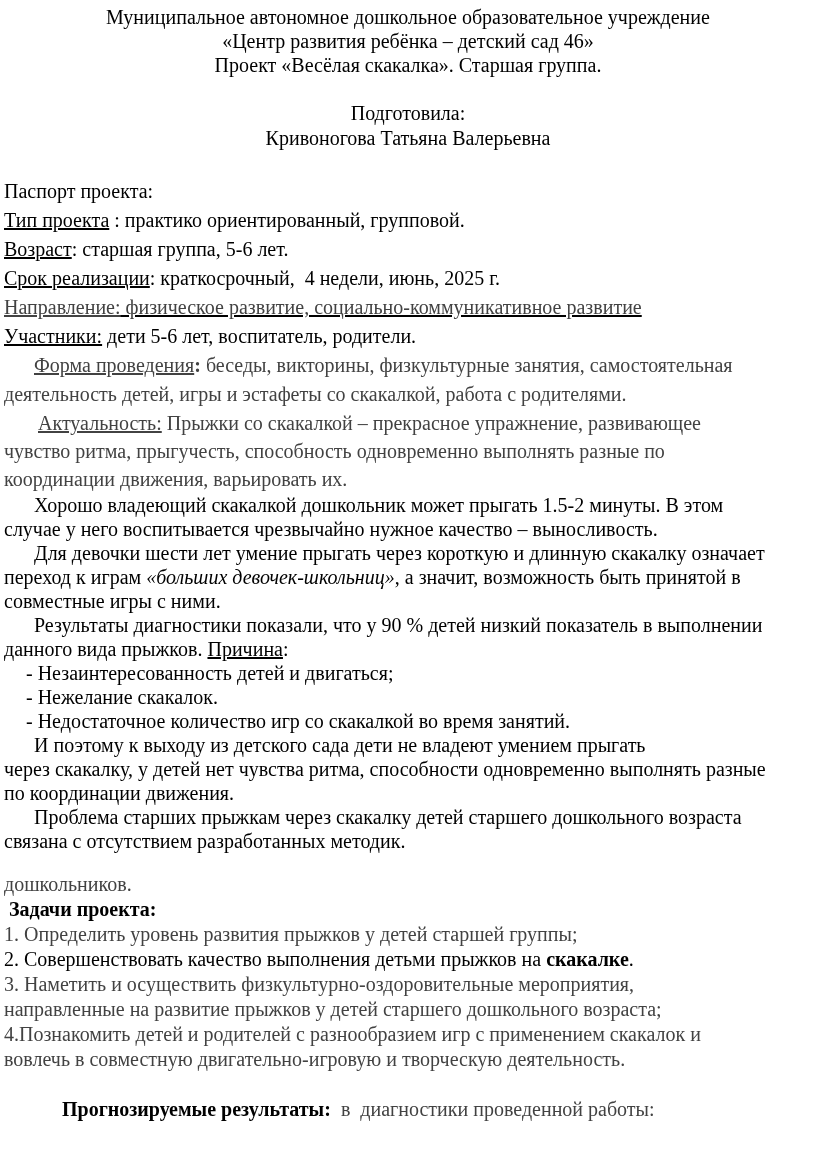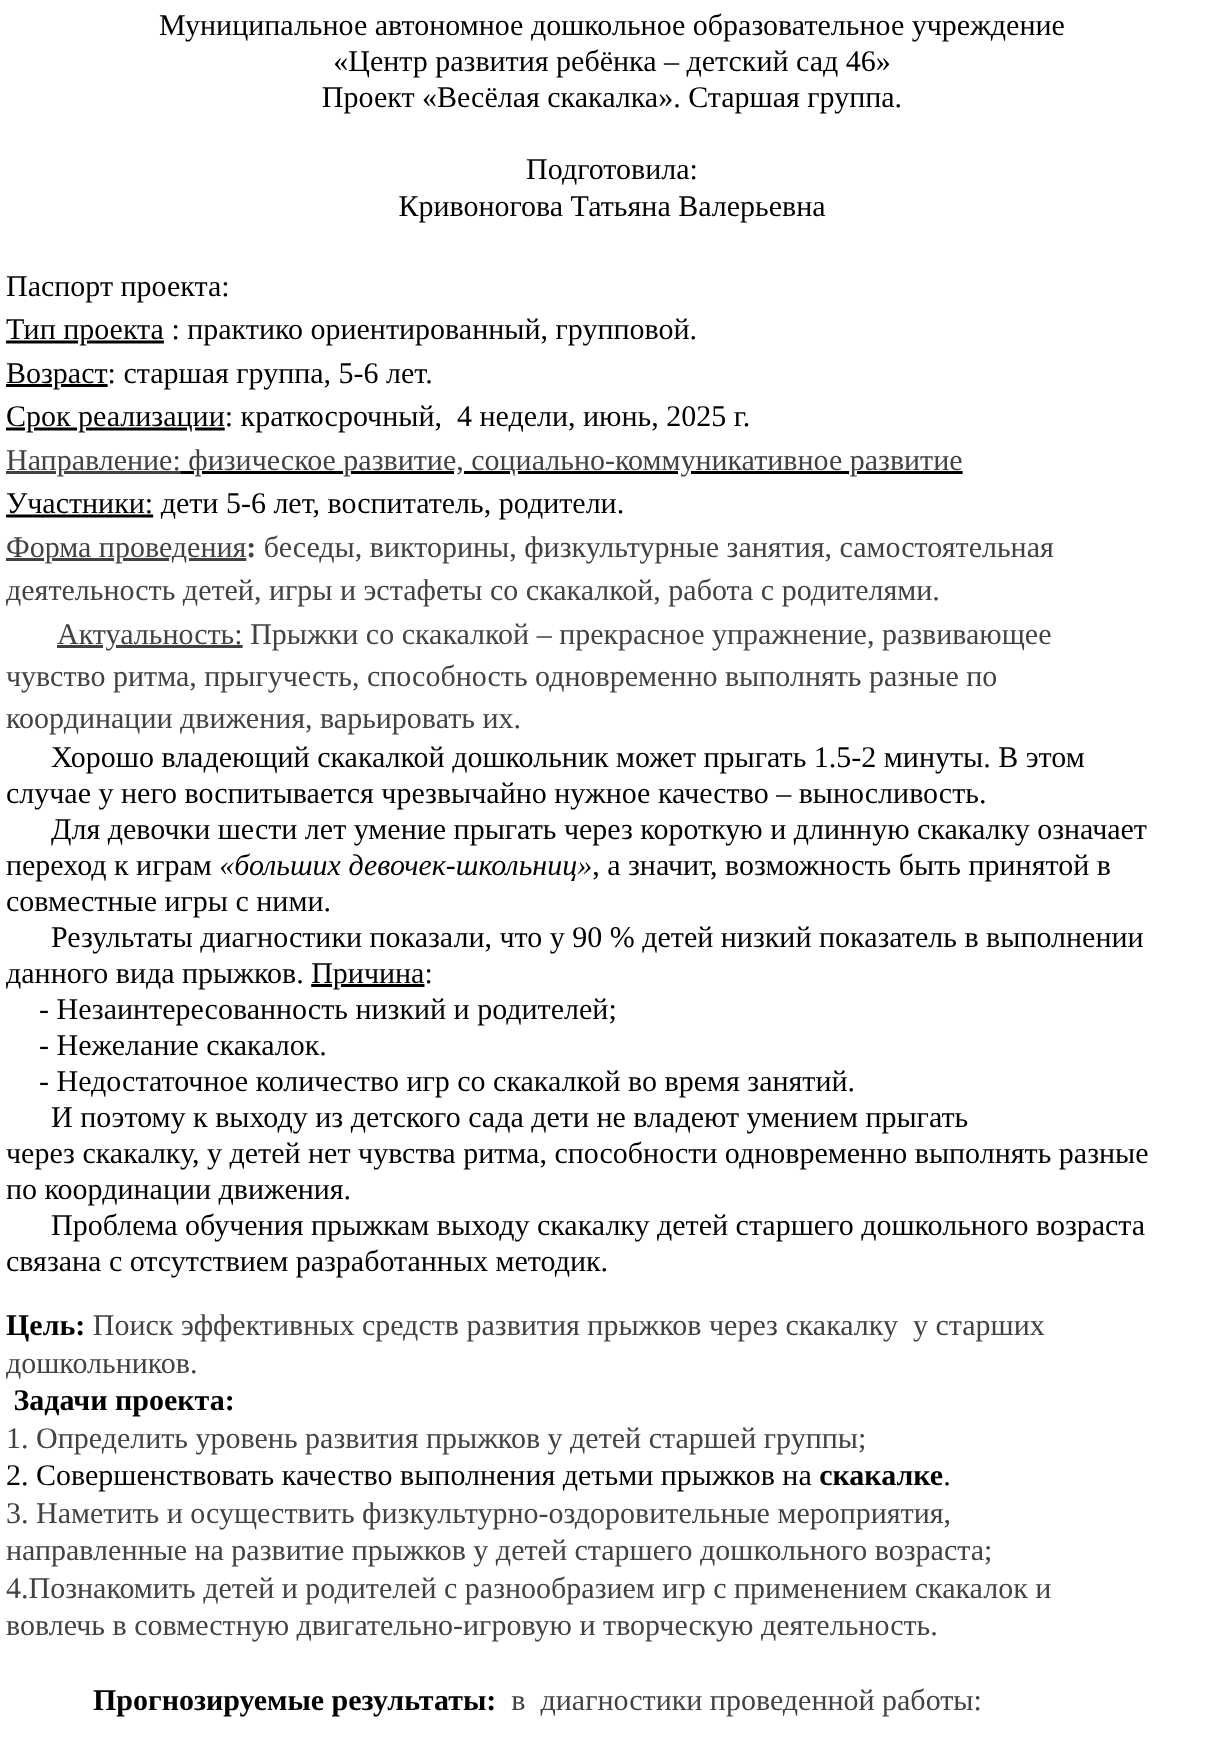--- a/index.html
+++ b/index.html
@@ -52,21 +52,21 @@
     <div class="para">
       <div class="line" style="line-height: 29px;"><span class="seg u">Срок реализации</span><span class="seg">: краткосрочный,  4 недели, июнь, 2025 г.</span></div>
     </div>
     <div class="para">
       <div class="line" style="line-height: 29px; text-decoration: underline;"><span class="seg u g">Направление:</span><span class="seg g"> физическое развитие, социально-коммуникативное развитие</span></div>
     </div>
     <div class="para">
       <div class="line" style="line-height: 29px;"><span class="seg u">Участники:</span><span class="seg"> дети 5-6 лет, воспитатель, родители.</span></div>
     </div>
     <div class="para">
-      <div class="line" style="line-height: 29px;"><span class="seg u g">Форма проведения</span><span class="seg b g">:</span><span class="seg g"> беседы, викторины, физкультурные занятия, самостоятельная</span></div>
+      <div class="line" style="line-height: 29px; margin-left: 30px;"><span class="seg u g">Форма проведения</span><span class="seg b g">:</span><span class="seg g"> беседы, викторины, физкультурные занятия, самостоятельная</span></div>
       <div class="line" style="line-height: 29px;"><span class="seg g">деятельность детей, игры и эстафеты со скакалкой, работа с родителями.</span></div>
     </div>
     <div class="para">
       <div class="line" style="line-height: 28px; padding-left: 34px;"><span class="seg u g">Актуальность:</span><span class="seg g"> Прыжки со скакалкой – прекрасное упражнение, развивающее</span></div>
       <div class="line" style="line-height: 28px;"><span class="seg g">чувство ритма, прыгучесть, способность одновременно выполнять разные по</span></div>
       <div class="line" style="line-height: 28px;"><span class="seg g">координации движения, варьировать их.</span></div>
     </div>
     <div class="para">
       <div class="line" style="line-height: 24px; padding-left: 30px;"><span class="seg">Хорошо владеющий скакалкой дошкольник может прыгать 1.5-2 минуты. В этом</span></div>
       <div class="line" style="line-height: 24px;"><span class="seg">случае у него воспитывается чрезвычайно нужное качество – выносливость.</span></div>
@@ -74,39 +74,38 @@
     <div class="para">
       <div class="line" style="line-height: 24px; padding-left: 30px;"><span class="seg">Для девочки шести лет умение прыгать через короткую и длинную скакалку означает</span></div>
       <div class="line" style="line-height: 24px;"><span class="seg">переход к играм </span><span class="seg i">«больших девочек-школьниц»</span><span class="seg">, а значит, возможность быть принятой в</span></div>
       <div class="line" style="line-height: 24px;"><span class="seg">совместные игры с ними.</span></div>
     </div>
     <div class="para">
       <div class="line" style="line-height: 24px; padding-left: 30px;"><span class="seg">Результаты диагностики показали, что у 90 % детей низкий показатель в выполнении</span></div>
       <div class="line" style="line-height: 24px;"><span class="seg">данного вида прыжков. </span><span class="seg u">Причина</span><span class="seg">:</span></div>
     </div>
     <div class="para">
-      <div class="line" style="line-height: 24px; padding-left: 22px;"><span class="seg">- Незаинтересованность низкий и родителей;</span></div>
+      <div class="line" style="line-height: 24px; padding-left: 22px;"><span class="seg">- Незаинтересованность детей и двигаться;</span></div>
     </div>
     <div class="para">
       <div class="line" style="line-height: 24px; padding-left: 22px;"><span class="seg">- Нежелание скакалок.</span></div>
     </div>
     <div class="para">
       <div class="line" style="line-height: 24px; padding-left: 22px;"><span class="seg">- Недостаточное количество игр со скакалкой во время занятий.</span></div>
     </div>
     <div class="para">
       <div class="line" style="line-height: 24px; padding-left: 30px;"><span class="seg">И поэтому к выходу из детского сада дети не владеют умением прыгать</span></div>
       <div class="line" style="line-height: 24px;"><span class="seg">через скакалку, у детей нет чувства ритма, способности одновременно выполнять разные</span></div>
       <div class="line" style="line-height: 24px;"><span class="seg">по координации движения.</span></div>
     </div>
     <div class="para">
-      <div class="line" style="line-height: 24px; padding-left: 30px;"><span class="seg">Проблема обучения прыжкам выходу скакалку детей старшего дошкольного возраста</span></div>
+      <div class="line" style="line-height: 24px; padding-left: 30px;"><span class="seg">Проблема старших прыжкам через скакалку детей старшего дошкольного возраста</span></div>
       <div class="line" style="line-height: 24px;"><span class="seg">связана с отсутствием разработанных методик.</span></div>
     </div>
     <div class="para" style="margin-top: 19px;">
-      <div class="line" style="line-height: 25px;"><span class="seg b">Цель:</span><span class="seg g"> Поиск эффективных средств развития прыжков через скакалку  у старших</span></div>
       <div class="line" style="line-height: 25px;"><span class="seg g">дошкольников.</span></div>
     </div>
     <div class="para">
       <div class="line" style="line-height: 25px;"><span class="seg b"> Задачи проекта:</span></div>
     </div>
     <div class="para">
       <div class="line" style="line-height: 25px;"><span class="seg g">1. Определить уровень развития прыжков у детей старшей группы;</span></div>
     </div>
     <div class="para">
       <div class="line" style="line-height: 25px;"><span class="seg">2. Совершенствовать качество выполнения детьми прыжков на </span><span class="seg b">скакалке</span><span class="seg">.</span></div>

